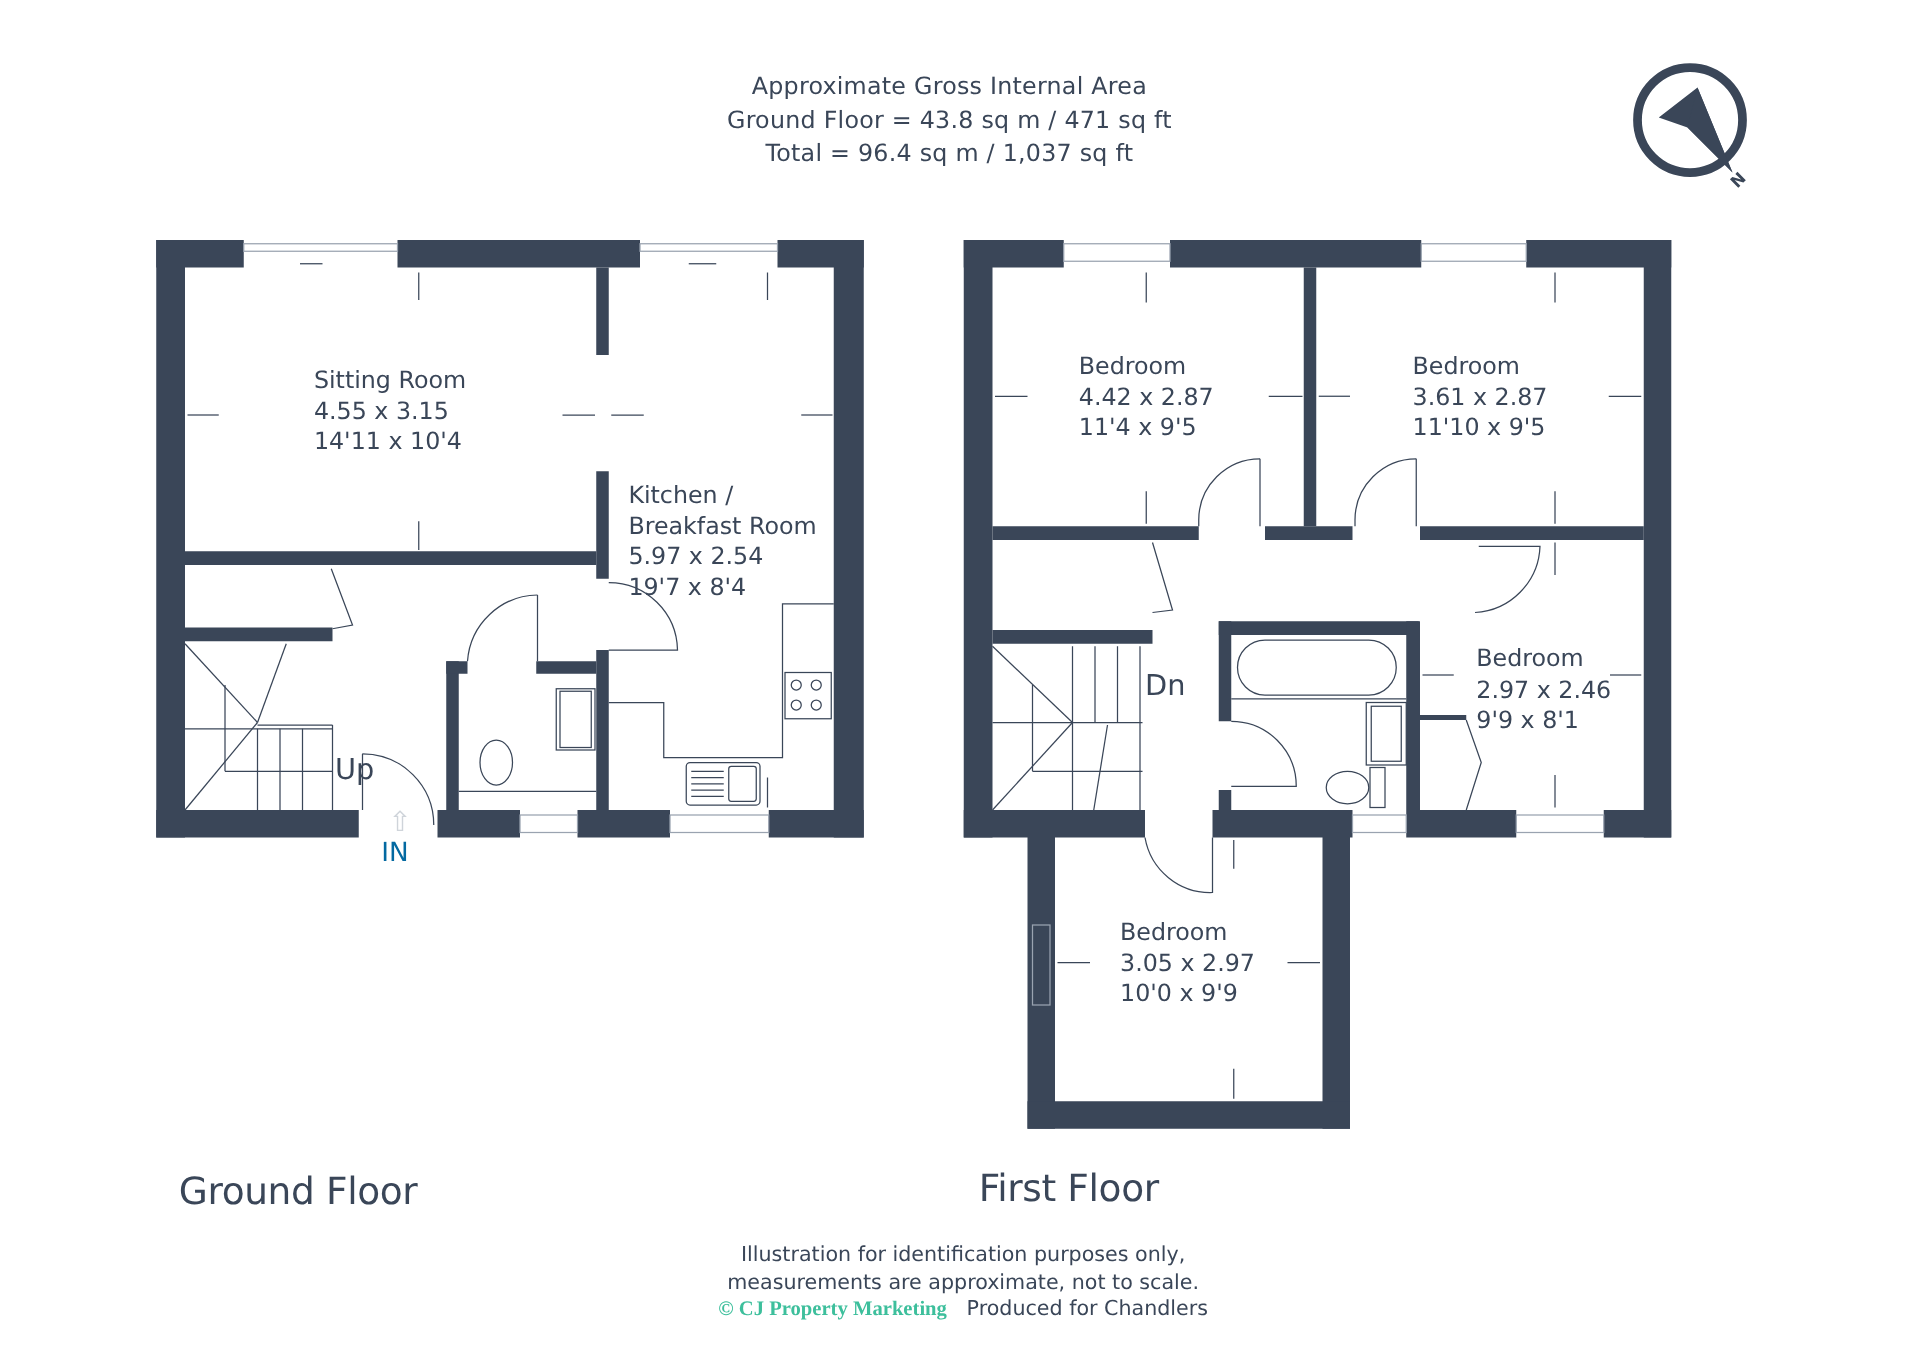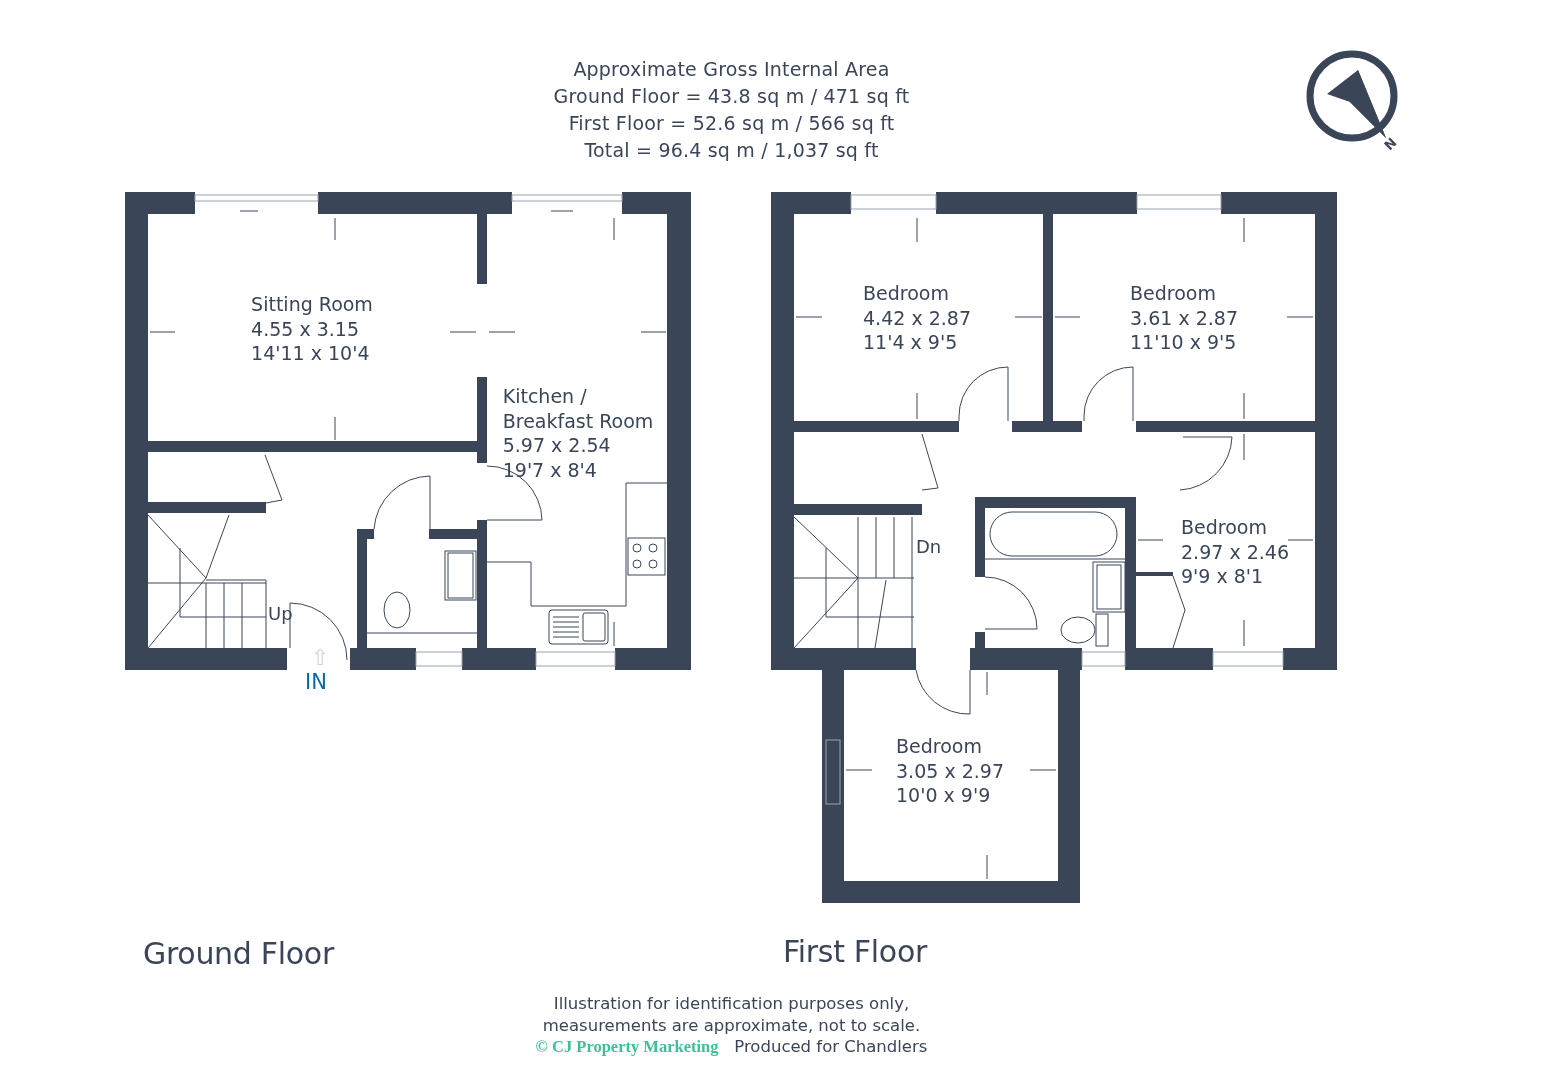--- a/index.html
+++ b/index.html
@@ -1,35 +1,34 @@
 <!DOCTYPE html>
 <html><head>
 <meta charset="utf-8">
 <style>
   html, body { margin:0; padding:0; background:#ffffff; }
   body { width:1543px; height:1080px; position:relative; overflow:hidden;
          font-family:"DejaVu Sans", sans-serif; color:#3a4658; }
   .abs { position:absolute; }
-  .area-block { left:0; width:1463px; top:56px; text-align:center; font-size:19px; line-height:27px; color:#3a4658; letter-spacing:0.2px; }
+  .area-block { left:0; width:1463px; top:56px; text-align:center; font-size:19px; line-height:27px; color:#3a4658; letter-spacing:0.2px;padding-left:28px; }
   .area-block div { white-space:nowrap; }
   svg.plan { position:absolute; left:0; top:0; }
   .room-label { position:absolute; text-align:left; font-size:19px; line-height:24.5px; color:#3a4658; white-space:nowrap; transform:translateX(-50%); }
-  .small-label { position:absolute; font-size:18px; color:#3a4658; white-space:nowrap; }
+  .small-label { position:absolute; font-size:23px; color:#3a4658; white-space:nowrap; }
   .floor-title { position:absolute; font-size:30px; font-weight:normal; color:#3a4658; letter-spacing:-0.3px; white-space:nowrap; }
-  .footer { position:absolute; left:0; width:1463px; top:993px; text-align:center; font-size:16.5px; line-height:21.5px; color:#3a4658; }
+  .footer { position:absolute; left:0; width:1463px; top:993px; text-align:center; font-size:16.5px; line-height:21.5px; color:#3a4658;padding-left:39px; }
   .footer div { white-space:nowrap; }
   .brand { color:#3dbf9c; font-weight:bold;font-family:Liberation Serif, serif; }
 </style>
 </head>
 <body>
 
 <div class="abs area-block">
   <div>Approximate Gross Internal Area</div>
   <div>Ground Floor = 43.8 sq m / 471 sq ft</div>
-  <div>First Floor = 52.6 sq m / 566 sq ft</div>
   <div>Total = 96.4 sq m / 1,037 sq ft</div>
 </div>
 
 <svg class="abs" style="left:1300px;top:48px" width="110" height="110" viewBox="0 0 110 110">
   <circle cx="52" cy="48" r="42" fill="none" stroke="#3a4658" stroke-width="7"></circle>
   <polygon points="58,22 27,46 50,54 86,90" fill="#3a4658"></polygon>
   <polygon points="58,22 50,54 86,90" fill="#3a4658"></polygon>
   <text x="86" y="102" font-family="DejaVu Sans, sans-serif" font-size="13" font-weight="bold" fill="#3a4658" transform="rotate(-45 89 98)">N</text>
 </svg>
 

